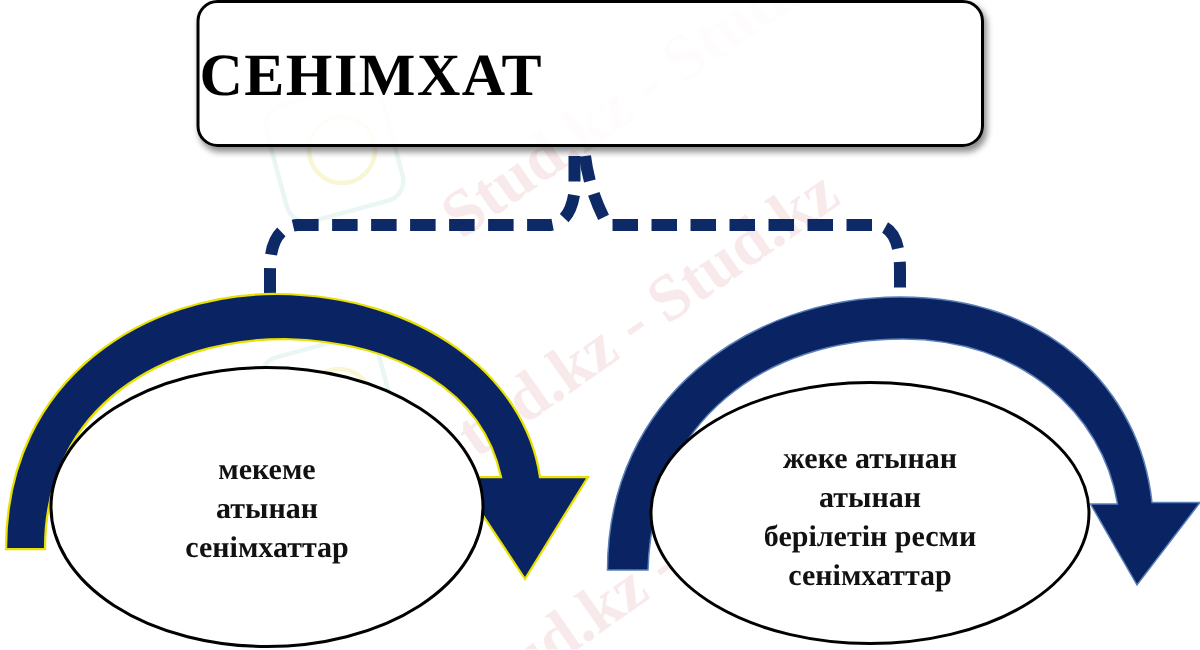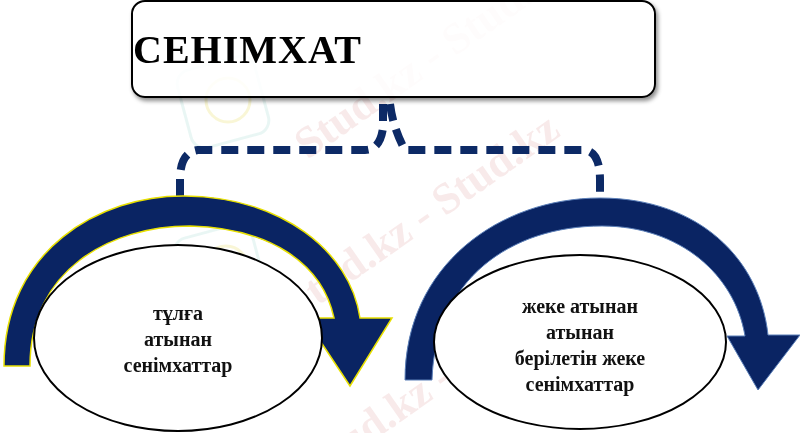--- a/index.html
+++ b/index.html
@@ -43,24 +43,24 @@
 
     <ellipse cx="178" cy="338" rx="144" ry="93" fill="#ffffff" stroke="#000" stroke-width="2"></ellipse>
     <ellipse cx="580" cy="342" rx="146" ry="87" fill="#ffffff" stroke="#000" stroke-width="2"></ellipse>
   </svg>
 
   <div class="title-box">
     <span class="title-text">СЕНІМХАТ</span>
   </div>
 
   <div class="oval-text" style="left:60px; top:270px; width:236px; height:138px;">
-    <span>тұлға</span>
+    <span>мекеме</span>
     <span>атынан</span>
     <span>сенімхаттар</span>
   </div>
 
   <div class="oval-text" style="left:470px; top:290px; width:220px; height:110px;">
     <span>жеке атынан</span>
     <span>атынан</span>
-    <span>берілетін жеке</span>
+    <span>берілетін ресми</span>
     <span>сенімхаттар</span>
   </div>
 </div>
 
 </body></html>

